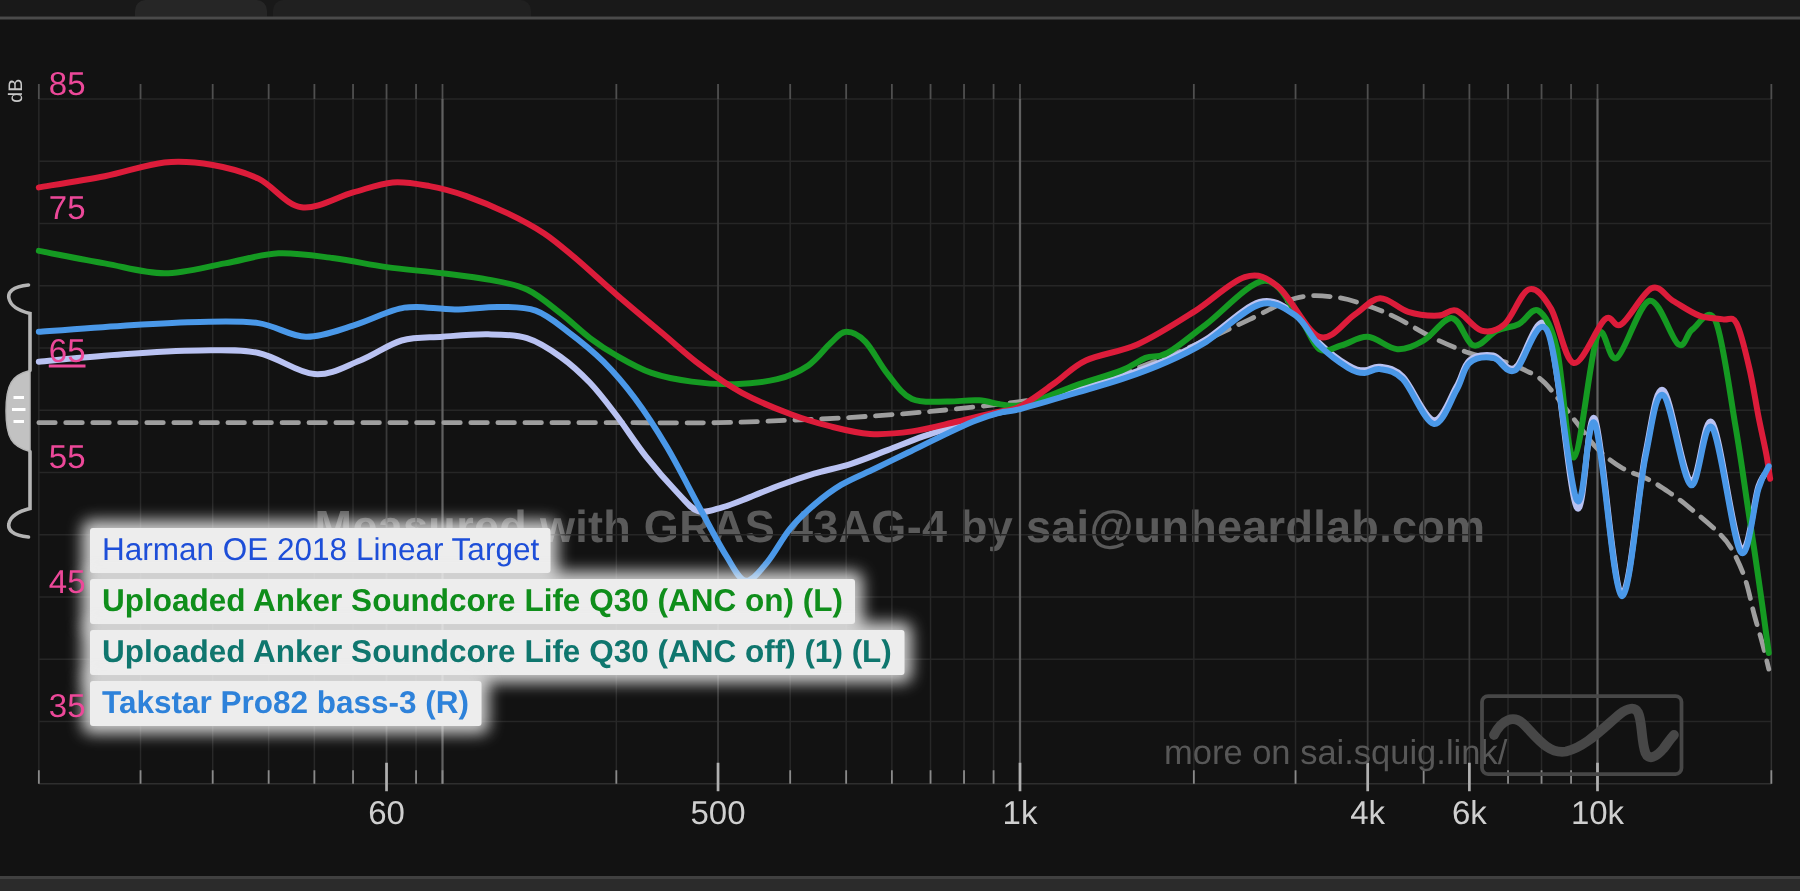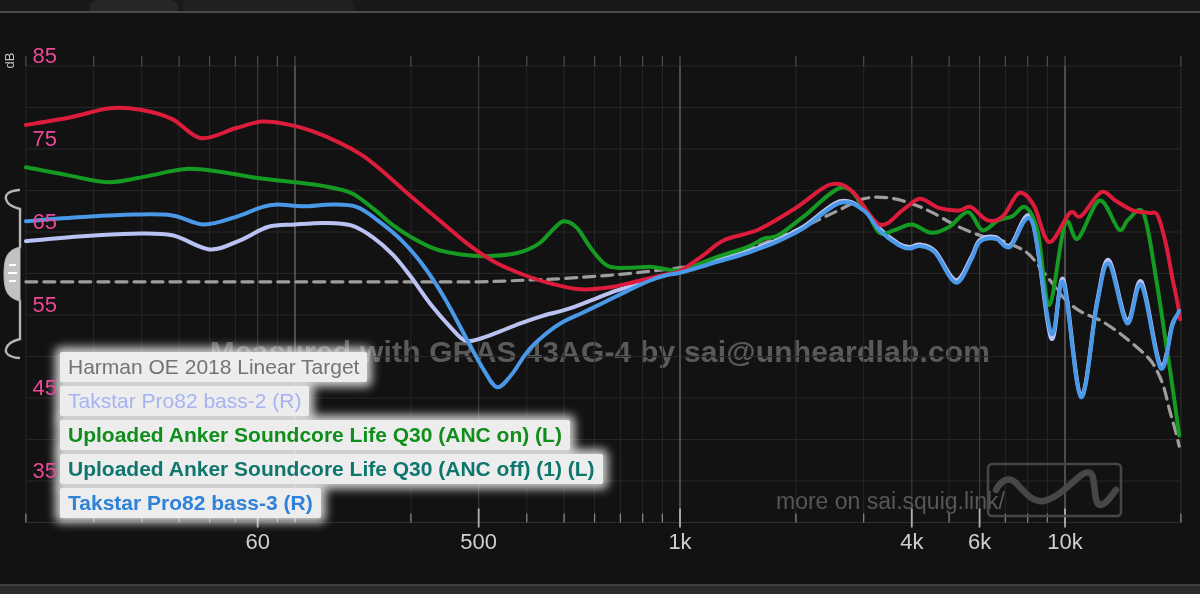--- a/index.html
+++ b/index.html
@@ -157,31 +157,30 @@
       <line x1="1180.8965483306329" x2="1180.8965483306329" y1="56" y2="66" stroke="#4f4f4f" stroke-width="1.2"></line>
       <line x1="1180.8965483306329" x2="1180.8965483306329" y1="513.5" y2="522.5" stroke="#8a8a8a" stroke-width="1.2"></line>
       <path d="M 25.896548330632754 281.8 C 51.4 281.8 134.3 281.8 179.1 281.8 C 224.0 281.8 256.4 281.8 295.0 281.8 C 333.6 281.8 380.3 281.8 410.9 281.8 C 441.5 281.8 459.4 282.1 478.7 281.8 C 498.0 281.5 512.6 280.7 526.8 280.1 C 541.0 279.6 548.5 279.4 564.1 278.5 C 579.7 277.5 601.0 276.1 620.4 274.3 C 639.7 272.5 663.8 269.9 680.0 267.7 C 696.2 265.5 704.2 264.8 717.3 261.1 C 730.4 257.3 745.5 250.4 758.6 245.3 C 771.7 240.2 783.5 235.7 795.9 230.3 C 808.3 224.9 821.9 218.2 833.2 212.9 C 844.5 207.7 854.3 201.3 863.7 198.8 C 873.1 196.3 881.4 197.1 889.5 198.0 C 897.5 198.8 904.8 201.4 911.8 203.8 C 918.8 206.1 924.2 208.5 931.5 212.1 C 938.8 215.7 947.6 221.5 955.7 225.4 C 963.7 229.2 972.1 232.8 979.6 235.3 C 987.1 237.8 994.3 238.4 1000.5 240.3 C 1006.7 242.2 1012.0 244.4 1016.9 246.9 C 1021.8 249.4 1024.4 249.8 1029.8 255.2 C 1035.2 260.6 1043.4 272.0 1049.2 279.3 C 1055.1 286.6 1059.7 293.8 1065.0 299.2 C 1070.3 304.6 1075.2 308.2 1080.9 311.7 C 1086.7 315.1 1093.9 316.9 1099.6 320.0 C 1105.3 323.0 1110.6 326.8 1115.2 329.9 C 1119.8 333.1 1122.4 335.2 1127.1 339.1 C 1131.9 342.9 1139.2 348.9 1143.6 353.2 C 1148.0 357.5 1150.4 359.4 1153.7 364.8 C 1157.0 370.2 1160.6 377.9 1163.3 385.6 C 1165.9 393.2 1167.7 403.3 1169.7 410.5 C 1171.6 417.6 1173.3 422.8 1174.9 428.7 C 1176.5 434.7 1178.5 443.2 1179.2 446.1" fill="none" stroke="#9e9e9e" stroke-width="3.2" stroke-linecap="round" stroke-linejoin="round" stroke-dasharray="11 7"></path>
       <path d="M 25.896548330632754 241.13000000000002 C 35.3 240.3 64.3 237.4 82.2 236.2 C 100.0 234.9 118.2 233.8 133.2 233.7 C 148.2 233.5 159.5 232.7 172.3 235.3 C 185.0 237.9 198.3 248.6 209.6 249.4 C 220.9 250.3 230.4 244.0 240.1 240.3 C 249.8 236.6 258.7 229.6 267.8 227.0 C 277.0 224.4 285.4 225.2 295.0 224.5 C 304.6 223.8 316.1 222.7 325.5 222.9 C 334.9 223.0 343.2 222.9 351.3 225.4 C 359.3 227.9 366.6 232.8 373.6 237.8 C 380.6 242.8 387.1 248.7 393.3 255.2 C 399.5 261.7 404.7 268.7 410.9 276.8 C 417.1 285.0 423.8 295.6 430.6 304.2 C 437.4 312.8 445.7 322.2 451.5 328.3 C 457.3 334.4 460.4 339.1 465.4 340.7 C 470.3 342.4 475.7 339.8 481.5 338.2 C 487.2 336.7 493.1 334.1 499.6 331.6 C 506.1 329.1 513.2 325.9 520.4 323.3 C 527.6 320.7 534.9 318.2 542.7 315.8 C 550.6 313.5 559.2 311.8 567.4 309.2 C 575.6 306.6 583.8 303.1 591.8 300.1 C 599.8 297.0 607.7 293.7 615.5 290.9 C 623.3 288.2 631.3 285.8 638.5 283.5 C 645.6 281.1 651.7 278.8 658.6 276.8 C 665.5 274.9 670.2 274.6 680.0 271.8 C 689.8 269.1 706.0 263.7 717.3 260.2 C 728.6 256.8 737.6 254.5 747.8 251.1 C 758.0 247.6 768.9 243.6 778.3 239.5 C 787.7 235.3 793.8 232.6 804.1 226.2 C 814.3 219.8 829.8 204.1 839.8 201.3 C 849.7 198.5 857.0 205.0 863.7 209.6 C 870.3 214.2 873.8 223.0 879.6 228.7 C 885.5 234.4 893.7 240.6 898.8 243.6 C 903.8 246.7 906.2 246.8 909.7 246.9 C 913.2 247.1 915.7 243.8 920.0 244.5 C 924.2 245.1 929.2 245.1 935.2 251.1 C 941.1 257.0 949.7 279.0 955.7 280.1 C 961.6 281.2 967.0 264.4 971.0 257.7 C 975.0 251.1 975.5 243.8 979.6 240.3 C 983.7 236.8 990.4 236.1 995.5 237.0 C 1000.6 237.8 1004.0 248.3 1010.1 245.3 C 1016.1 242.2 1025.0 203.2 1031.8 218.7 C 1038.6 234.2 1045.8 328.1 1051.1 338.2 C 1056.3 348.3 1058.3 269.8 1063.3 279.3 C 1068.3 288.9 1075.3 391.6 1080.9 395.5 C 1086.5 399.4 1092.2 325.1 1096.9 302.6 C 1101.5 280.0 1103.8 257.2 1108.9 260.2 C 1113.9 263.3 1121.7 317.2 1127.1 320.8 C 1132.6 324.4 1135.9 274.3 1141.5 281.8 C 1147.0 289.3 1155.3 358.6 1160.5 365.6 C 1165.6 372.7 1169.2 332.8 1172.3 324.1 C 1175.4 315.4 1178.1 315.1 1179.2 313.3" fill="none" stroke="#b9c2f2" stroke-width="4" stroke-linecap="round" stroke-linejoin="round"></path>
       <path d="M 25.896548330632754 167.26000000000005 C 33.2 168.6 55.8 173.1 69.8 175.6 C 83.7 178.1 96.3 182.2 109.6 182.2 C 123.0 182.2 137.3 177.8 150.0 175.6 C 162.6 173.3 173.5 169.5 185.7 168.9 C 197.8 168.4 211.0 170.7 223.0 172.2 C 235.0 173.8 245.7 176.4 257.7 178.1 C 269.7 179.7 283.7 180.8 295.0 182.2 C 306.3 183.6 316.1 184.6 325.5 186.4 C 334.9 188.1 343.2 189.3 351.3 193.0 C 359.3 196.7 366.6 203.4 373.6 208.8 C 380.6 214.2 387.1 220.7 393.3 225.4 C 399.5 230.1 404.1 233.1 410.9 237.0 C 417.7 240.9 425.9 245.7 434.3 248.6 C 442.6 251.5 451.9 253.2 461.1 254.4 C 470.3 255.7 480.0 256.3 489.5 256.1 C 499.0 255.8 510.0 254.8 518.2 252.8 C 526.5 250.7 533.0 247.6 538.9 243.6 C 544.8 239.6 549.6 232.4 553.8 228.7 C 558.0 224.9 560.2 221.3 564.1 221.2 C 568.0 221.1 572.4 223.1 577.0 227.9 C 581.6 232.6 586.6 243.1 591.8 249.4 C 596.9 255.8 601.3 263.0 608.0 266.0 C 614.7 269.1 624.4 267.6 631.9 267.7 C 639.4 267.8 644.8 266.4 652.8 266.9 C 660.8 267.3 669.3 271.8 680.0 270.2 C 690.7 268.5 706.0 260.8 717.3 256.9 C 728.6 253.0 740.1 250.0 747.8 246.9 C 755.5 243.9 758.7 240.6 763.7 238.6 C 768.8 236.7 771.6 239.1 778.3 235.3 C 785.0 231.6 793.3 224.3 804.1 216.2 C 814.8 208.2 832.5 187.9 842.9 187.2 C 853.3 186.5 860.3 204.5 866.5 212.1 C 872.6 219.7 875.0 229.8 879.6 232.8 C 884.2 235.9 888.8 231.7 894.2 230.3 C 899.5 229.0 905.6 224.1 911.8 224.5 C 918.0 224.9 925.3 232.4 931.5 232.8 C 937.7 233.2 943.0 230.5 949.1 227.0 C 955.2 223.6 962.5 211.5 968.1 212.1 C 973.6 212.6 977.4 229.0 982.4 230.3 C 987.3 231.7 993.0 222.7 998.0 220.4 C 1003.0 218.0 1007.8 218.4 1012.4 216.2 C 1017.0 214.0 1021.3 204.5 1025.6 207.1 C 1029.8 209.7 1033.9 215.7 1037.8 232.0 C 1041.8 248.3 1044.7 306.4 1049.2 305.0 C 1053.8 303.7 1060.2 234.8 1065.0 223.7 C 1069.8 212.6 1072.1 242.5 1077.9 238.6 C 1083.6 234.8 1092.8 202.0 1099.6 200.5 C 1106.4 198.9 1114.1 226.3 1118.9 229.5 C 1123.6 232.7 1124.2 222.2 1128.3 219.6 C 1132.4 216.9 1138.9 203.4 1143.6 213.7 C 1148.3 224.1 1153.1 261.2 1156.6 281.8 C 1160.2 302.4 1162.5 320.1 1165.1 337.4 C 1167.7 354.7 1170.0 369.2 1172.3 385.6 C 1174.7 401.9 1178.1 427.1 1179.2 435.4" fill="none" stroke="#159a22" stroke-width="4" stroke-linecap="round" stroke-linejoin="round"></path>
       <path d="M 25.896548330632754 124.92999999999995 C 33.2 123.7 55.8 120.2 69.8 117.5 C 83.7 114.7 97.6 109.6 109.6 108.3 C 121.6 107.1 131.4 108.2 141.8 110.0 C 152.2 111.8 162.4 114.4 172.3 119.1 C 182.1 123.8 190.5 136.7 201.0 138.2 C 211.5 139.7 225.2 131.0 235.4 128.3 C 245.5 125.5 253.3 122.3 261.8 121.6 C 270.3 120.9 278.2 122.6 286.4 124.1 C 294.6 125.6 302.2 127.7 310.9 130.7 C 319.7 133.8 330.2 138.2 338.9 142.4 C 347.5 146.5 355.3 150.7 362.8 155.6 C 370.3 160.6 375.7 165.5 383.7 172.2 C 391.7 179.0 401.3 188.0 410.9 196.3 C 420.5 204.6 432.0 214.2 441.4 222.0 C 450.8 229.9 458.3 237.0 467.2 243.6 C 476.0 250.3 484.7 256.5 494.6 261.9 C 504.6 267.3 516.9 272.3 526.8 276.0 C 536.6 279.7 544.9 282.1 553.8 284.3 C 562.6 286.5 571.0 288.7 580.0 289.3 C 589.1 289.8 598.2 289.0 608.0 287.6 C 617.7 286.2 629.4 283.0 638.5 281.0 C 647.5 278.9 655.5 276.8 662.4 275.2 C 669.3 273.5 673.2 274.3 680.0 271.0 C 686.8 267.7 696.1 260.4 703.4 255.2 C 710.7 250.1 714.7 244.6 723.9 240.3 C 733.1 236.0 746.6 234.9 758.6 229.5 C 770.6 224.1 784.0 215.4 795.9 207.9 C 807.8 200.5 820.5 187.5 829.8 184.7 C 839.2 181.9 843.9 184.7 852.2 191.3 C 860.5 198.0 871.1 221.5 879.6 224.5 C 888.1 227.6 896.5 213.9 903.2 209.6 C 909.9 205.3 914.0 199.1 920.0 198.8 C 925.9 198.5 932.3 206.0 938.8 207.9 C 945.2 209.9 953.5 210.6 958.8 210.4 C 964.2 210.3 966.2 205.4 971.0 207.1 C 975.8 208.8 982.4 218.9 987.7 220.4 C 993.1 221.9 997.7 220.8 1003.0 216.2 C 1008.2 211.7 1014.0 194.8 1019.1 193.0 C 1024.3 191.2 1028.8 197.3 1033.8 205.4 C 1038.9 213.6 1043.2 240.7 1049.2 242.0 C 1055.2 243.2 1064.7 217.2 1069.9 212.9 C 1075.2 208.6 1075.8 219.7 1080.9 216.2 C 1086.1 212.8 1095.3 194.8 1101.0 192.2 C 1106.7 189.5 1109.9 197.4 1115.2 200.5 C 1120.5 203.5 1127.2 208.3 1132.8 210.4 C 1138.4 212.5 1144.6 212.1 1148.7 212.9 C 1152.9 213.7 1154.7 210.1 1157.6 215.4 C 1160.5 220.7 1163.6 234.1 1166.0 244.5 C 1168.5 254.8 1170.4 268.0 1172.3 277.6 C 1174.2 287.3 1176.2 295.6 1177.5 302.6 C 1178.8 309.5 1179.6 316.4 1180.1 319.2" fill="none" stroke="#dc1c3a" stroke-width="4" stroke-linecap="round" stroke-linejoin="round"></path>
       <path d="M 25.896548330632754 221.21000000000004 C 35.3 220.5 64.3 218.2 82.2 217.1 C 100.0 216.0 118.2 214.8 133.2 214.6 C 148.2 214.3 160.5 213.7 172.3 215.4 C 184.1 217.1 193.4 224.3 203.9 224.5 C 214.4 224.8 225.7 220.0 235.4 217.1 C 245.0 214.2 254.8 209.2 261.8 207.1 C 268.8 205.0 270.5 204.7 277.4 204.6 C 284.3 204.5 294.0 206.3 303.2 206.3 C 312.3 206.3 323.3 204.5 332.3 204.6 C 341.3 204.7 349.4 204.3 357.1 207.1 C 364.9 209.9 371.2 215.5 378.7 221.2 C 386.3 226.9 394.9 233.8 402.3 241.1 C 409.7 248.5 415.9 255.7 423.0 265.2 C 430.1 274.7 437.5 286.0 444.8 298.4 C 452.2 310.9 460.6 327.9 467.2 339.9 C 473.7 351.9 479.2 362.7 484.2 370.6 C 489.2 378.5 492.6 386.5 497.1 387.2 C 501.7 387.9 506.5 380.6 511.5 374.8 C 516.4 369.0 521.6 358.7 526.8 352.4 C 532.0 346.0 537.1 341.4 542.7 336.6 C 548.4 331.7 554.0 327.3 560.7 323.3 C 567.4 319.3 575.6 316.1 583.1 312.5 C 590.5 308.9 598.0 305.3 605.4 301.7 C 612.8 298.1 620.1 294.4 627.4 290.9 C 634.6 287.5 642.4 283.6 648.8 281.0 C 655.3 278.3 660.9 276.5 666.1 275.2 C 671.3 273.8 671.5 274.9 680.0 272.7 C 688.5 270.5 706.0 265.2 717.3 261.9 C 728.6 258.6 737.6 256.2 747.8 252.8 C 758.0 249.3 768.9 245.3 778.3 241.1 C 787.7 237.0 793.8 234.2 804.1 227.9 C 814.3 221.5 829.8 205.9 839.8 203.0 C 849.7 200.0 857.0 205.9 863.7 210.4 C 870.3 215.0 873.8 224.5 879.6 230.3 C 885.5 236.2 893.7 242.2 898.8 245.3 C 903.8 248.3 906.2 248.5 909.7 248.6 C 913.2 248.7 915.7 245.4 920.0 246.1 C 924.2 246.8 929.2 246.7 935.2 252.8 C 941.1 258.8 949.7 281.4 955.7 282.6 C 961.6 283.9 967.0 267.0 971.0 260.2 C 975.0 253.4 975.5 245.6 979.6 242.0 C 983.7 238.4 990.4 237.8 995.5 238.6 C 1000.6 239.5 1004.0 249.8 1010.1 246.9 C 1016.1 244.0 1025.0 206.8 1031.8 221.2 C 1038.6 235.6 1045.8 323.0 1051.1 333.3 C 1056.3 343.5 1058.3 272.0 1063.3 282.6 C 1068.3 293.3 1075.3 393.4 1080.9 397.2 C 1086.5 400.9 1092.2 327.3 1096.9 305.0 C 1101.5 282.8 1103.8 260.5 1108.9 263.5 C 1113.9 266.6 1121.7 319.7 1127.1 323.3 C 1132.6 326.9 1135.9 277.6 1141.5 285.1 C 1147.0 292.6 1155.3 361.3 1160.5 368.1 C 1165.6 374.9 1169.2 335.3 1172.3 325.8 C 1175.4 316.2 1178.1 313.3 1179.2 310.9" fill="none" stroke="#4a98e8" stroke-width="4" stroke-linecap="round" stroke-linejoin="round"></path>
     </svg>
 
   <div id="legend">
-      <div class="legend-row" style="color: #737373;">Harman OE 2018 Linear Target</div>
-      <div class="legend-row" style="color: rgb(166, 179, 242);">Takstar Pro82 bass-2 (R)</div>
+      <div class="legend-row" style="color: #1d4ed8;">Harman OE 2018 Linear Target</div>
       <div class="legend-row bold" style="color: rgb(15, 142, 27);">Uploaded Anker Soundcore Life Q30 (ANC on) (L)</div>
       <div class="legend-row bold" style="color: #0f766e;">Uploaded Anker Soundcore Life Q30 (ANC off) (1) (L)</div>
       <div class="legend-row bold" style="color: rgb(46, 130, 218);">Takstar Pro82 bass-3 (R)</div>
     </div>
 
   <div id="ylabels">
       <span class="ylab" style="top: 44px;">85</span>
       <span class="ylab" style="top: 127px; text-align: right;">75</span>
-      <span class="ylab" style="top: 210px;">65</span>
+      <span class="ylab" style="top: 222px; text-decoration: underline;">65</span>
       <span class="ylab" style="top: 293px;">55</span>
       <span class="ylab" style="top: 376px;">45</span>
       <span class="ylab" style="top: 459px;">35</span>
     </div>
   <div id="xlabels">
       <span class="xlab" style="left: 257.69px;">60</span>
       <span class="xlab" style="left: 478.692px;">500</span>
       <span class="xlab" style="left: 680px;">1k</span>
       <span class="xlab" style="left: 911.793px;">4k</span>
       <span class="xlab" style="left: 979.588px;">6k</span>

